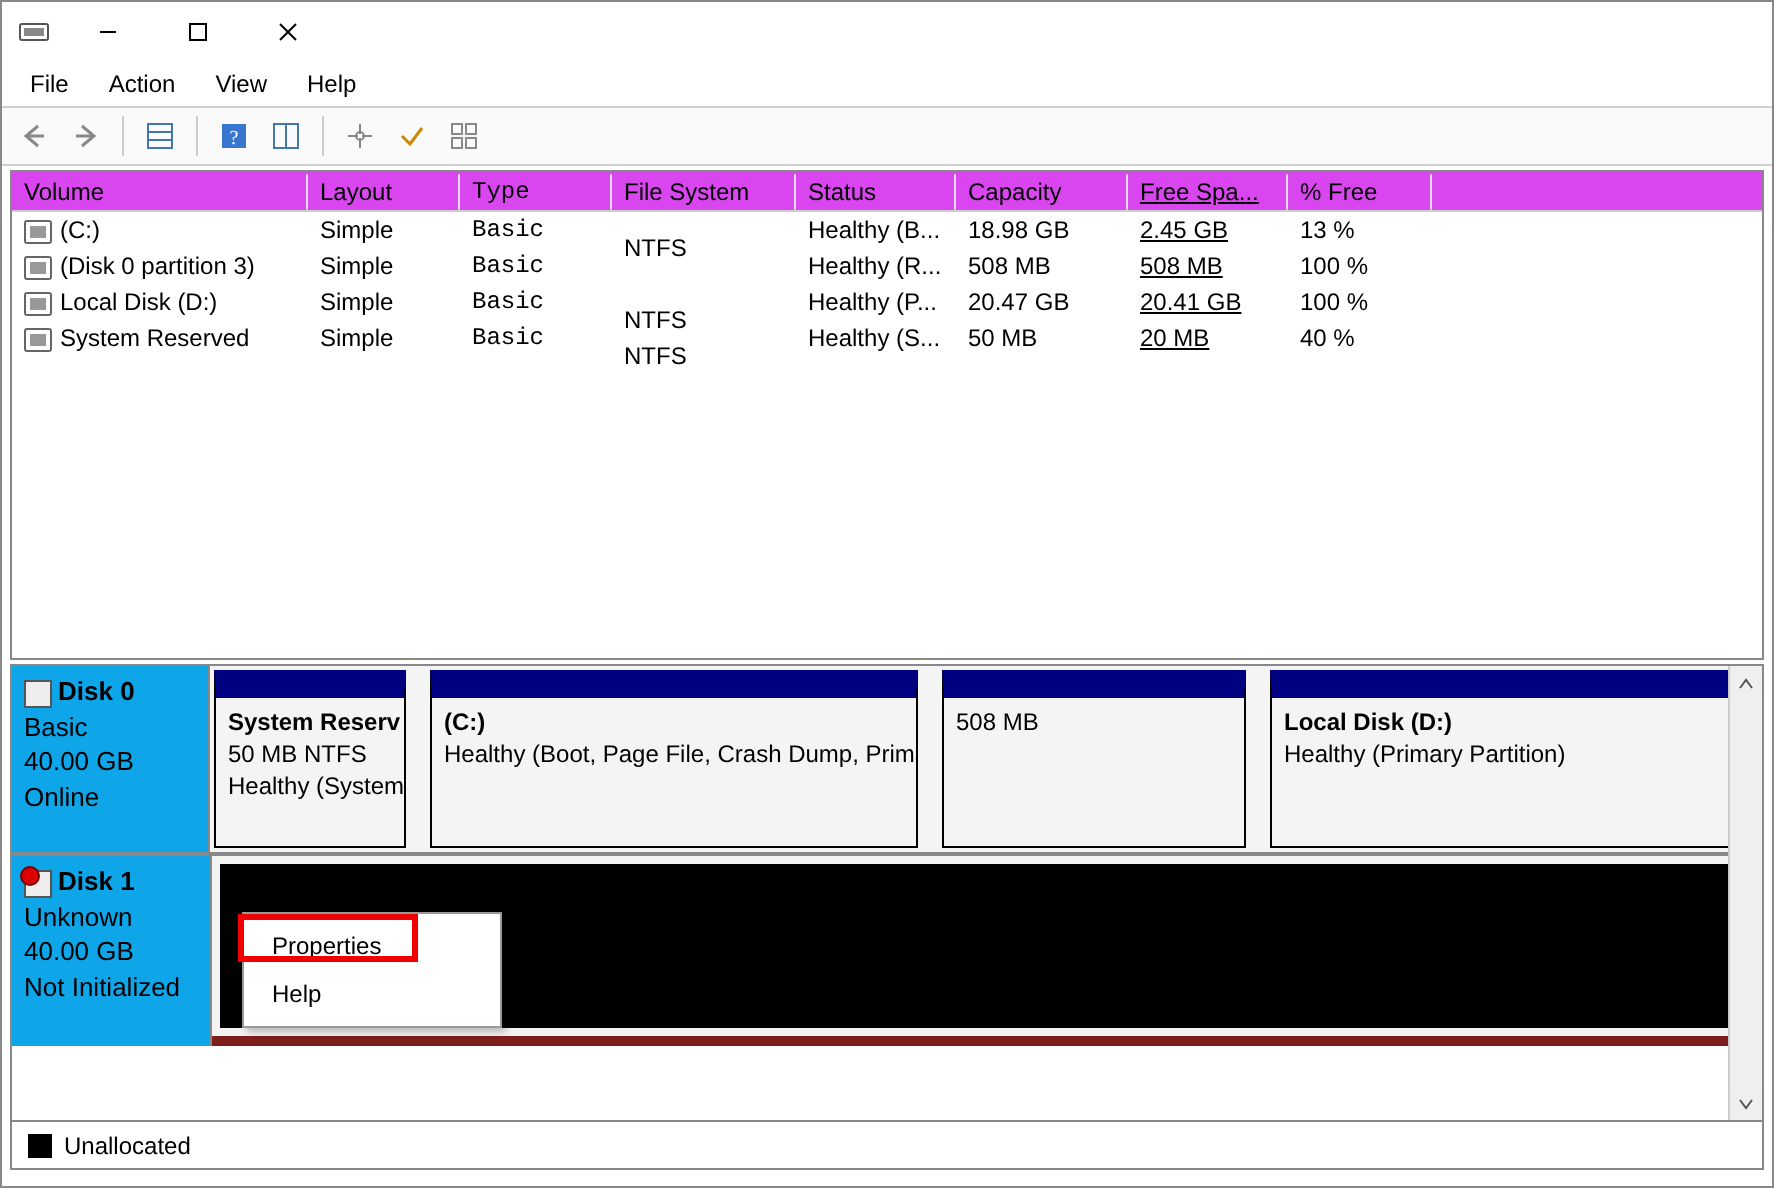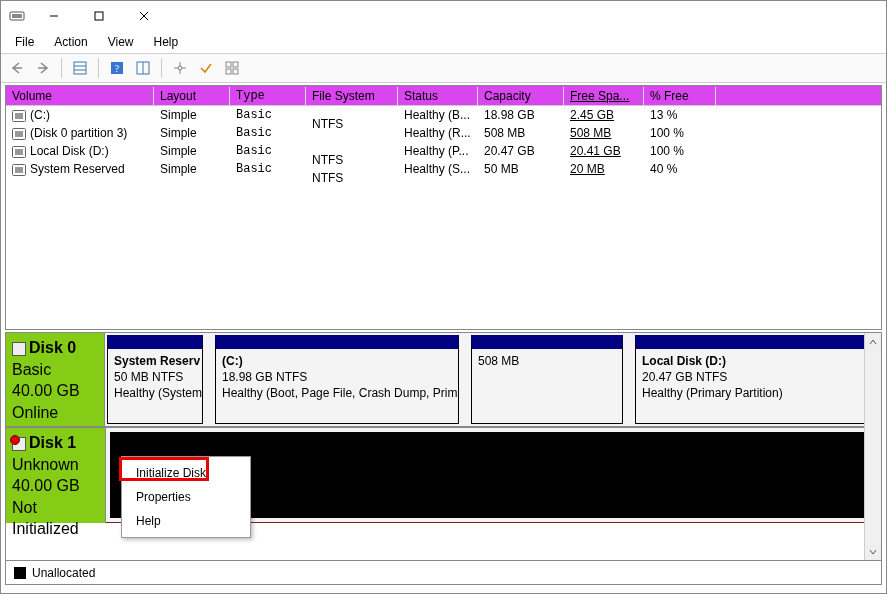--- a/index.html
+++ b/index.html
@@ -126,23 +126,23 @@
   .disk-row {
     display:flex;
     border-bottom:2px solid #888;
     height: 95px;
     background:#f4f4f4;
   }
   .disk-label {
     width:100px;
     border-right:1px solid #888;
     padding: 4px 6px;
-    font-size:16px;
+    font-size:13px;
     line-height:1.35;
-    background:#84cc16;
+    background:#0ea5e9;
   }
   .disk-label .dname{font-weight:bold;}
   .disk-parts{
     flex:1;
     display:flex;
     gap:12px;
     padding:2px 2px;
   }
   .part {
     border:1px solid #000;
@@ -372,36 +372,34 @@
       <span>Online</span>
     </div>
     <div class="disk-parts">
       <div class="part" style="width:96px">
         <div class="pname">System Reserv</div>
         <div>50 MB NTFS</div>
         <div>Healthy (System</div>
       </div>
       <div class="part" style="width:244px">
         <div class="pname">(C:)</div>
-        <div>18.98 GB NTFS</div>
         <div>Healthy (Boot, Page File, Crash Dump, Prima</div>
       </div>
       <div class="part" style="width:152px">
         <div class="pname"></div>
         <div>508 MB</div>
       </div>
       <div class="part" style="width:244px">
         <div class="pname">Local Disk  (D:)</div>
-        <div>20.47 GB NTFS</div>
         <div>Healthy (Primary Partition)</div>
       </div>
     </div>
   </div>
 
-  <div class="disk-row" style="border-bottom:1px solid #7f1d1d;">
+  <div class="disk-row" style="border-bottom:5px solid #7f1d1d;">
     <div class="disk-label disk1-label">
       <span class="disk-ico err"></span><span class="dname">Disk 1</span><br>
       <span>Unknown</span><br>
       <span>40.00 GB</span><br>
       <span>Not Initialized</span>
     </div>
     <div class="disk-parts disk1-parts" style="flex-direction:column;">
       <div class="bar"></div>
     </div>
   </div>
@@ -419,17 +417,16 @@
       </div>
     <div class="sb-btn bot">
         <svg viewBox="0 0 10 10" width="10" height="10">
           <path d="M2 3 L5 7 L8 3" fill="none" stroke="#555"></path>
         </svg>
       </div>
   </div>
 </div>
 
 <div class="ctx-menu">
-  <div class="ctx-item">Initialize Disk</div>
   <div class="ctx-item">Properties</div>
   <div class="ctx-item">Help</div>
 </div>
 <div class="red-box"></div>
 
 </body></html>

